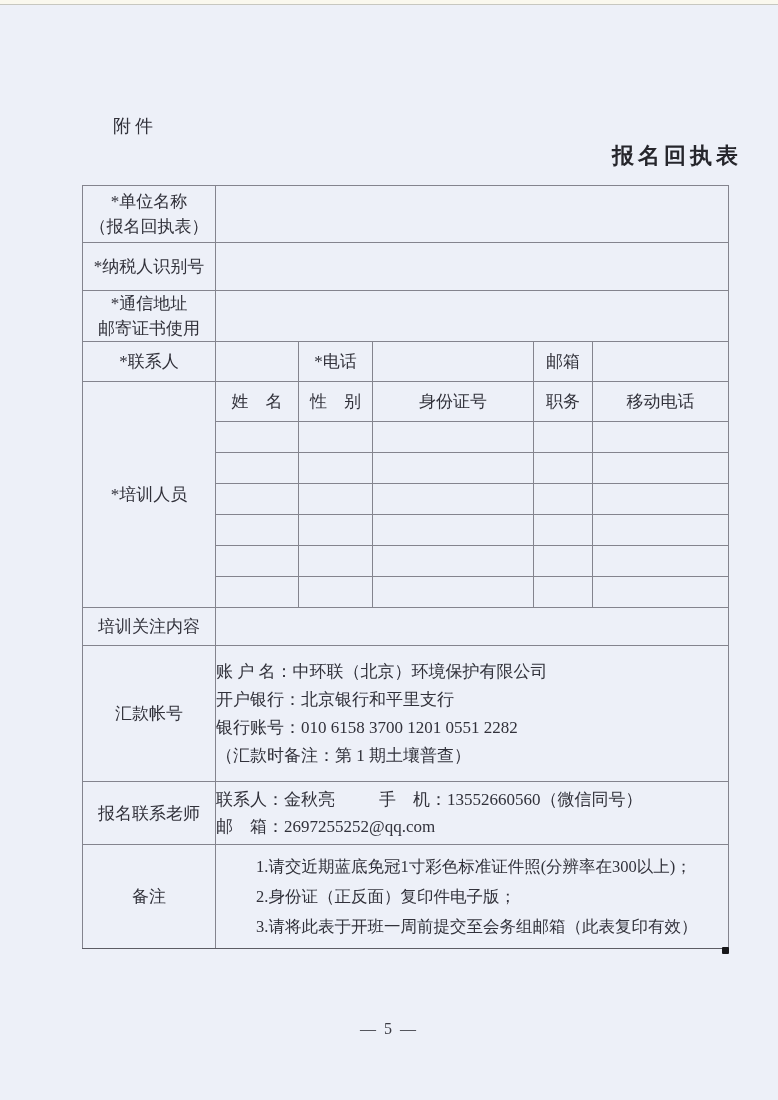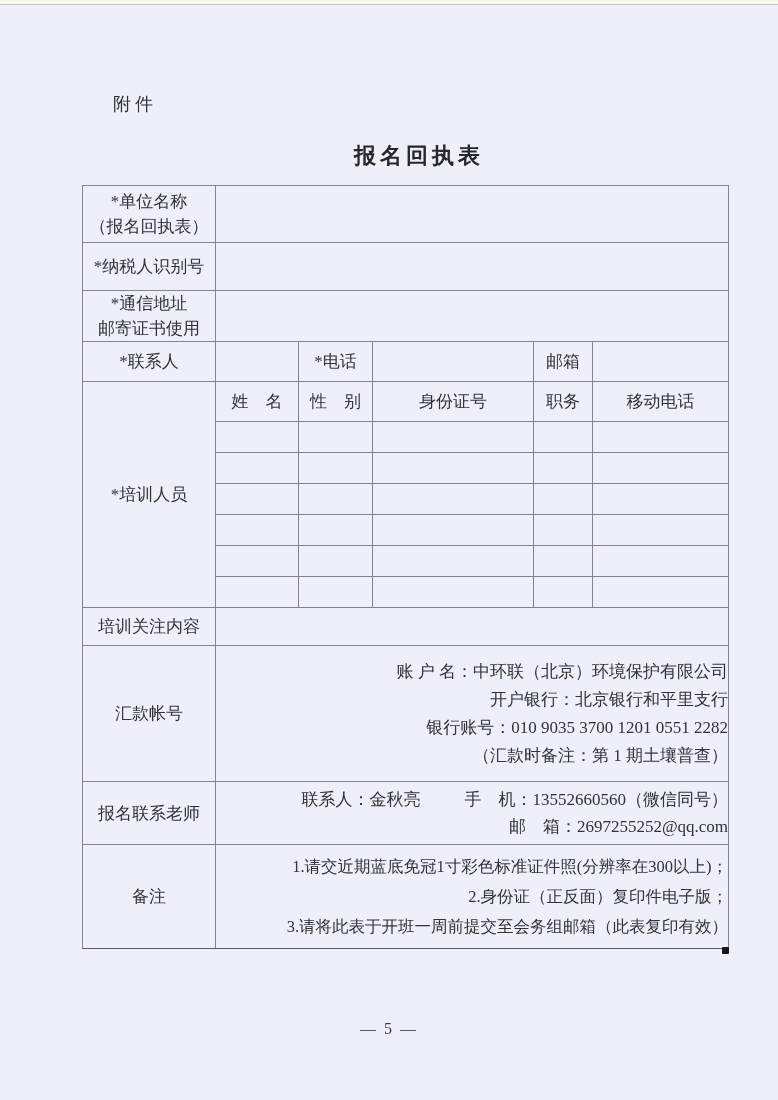--- a/index.html
+++ b/index.html
@@ -9,26 +9,26 @@
     position:relative;
     font-family:"Liberation Serif","DejaVu Serif",serif;
     color:#31313a;
     overflow:hidden;
   }
   .scan-edge{
     position:absolute;top:0;left:0;width:778px;height:4px;
     background:#faf8ee;border-bottom:1px solid #c7c7c0;
   }
   .attachment{
-    position:absolute;left:113px;top:92px;
+    position:absolute;left:113px;top:114px;
     font-size:18px;letter-spacing:4px;
   }
   .doc-title{
     position:absolute;left:96px;top:141px;width:646px;
-    text-align:center;font-size:22px;font-weight:bold;
+    text-align:right;font-size:22px;font-weight:bold;
     letter-spacing:4px;margin:0;color:#26262c;
   }
   table.form{
     position:absolute;left:82px;top:185px;
     border-collapse:collapse;table-layout:fixed;width:647px;
     font-size:17px;
   }
   table.form td{
     border:1px solid #84848e;
     padding:0;
@@ -36,21 +36,21 @@
     overflow:hidden;
   }
   tr:last-child td{border-bottom:1.5px solid #5c5c64;}
   .lbl{
     text-align:center;
     line-height:25px;
     padding:1px 2px;
     margin-top:42px;
   }
   .content{
-    text-align:right;
+    text-align:left;
     padding:4px 4px 4px 13px;
   }
   .content .line{line-height:28px;white-space:nowrap;}
   .teacher-line{line-height:27px;white-space:nowrap;}
   .teacher-gap{display:inline-block;width:44px;}
   .notes-line{line-height:30px;white-space:nowrap;font-size:16.5px;margin-left:40px;}
   .bold{font-weight:normal;}
   .r1{height:57px}.r2{height:48px}.r3{height:44px}
   .r4{height:40px}.r5{height:40px}.re{height:31px}
   .r12{height:38px}.r13{height:136px}.r14{height:63px}.r15{height:104px}
@@ -168,21 +168,21 @@
   <tr class="r12">
     <td class="lbl">培训关注内容</td>
     <td colspan="5" class="content"></td>
   </tr>
 
   <tr class="r13">
     <td class="lbl">汇款帐号</td>
     <td colspan="5" class="content">
       <div class="line">账 户 名：中环联（北京）环境保护有限公司</div>
       <div class="line">开户银行：北京银行和平里支行</div>
-      <div class="line">银行账号：010 9035 3700 1201 0551 2282</div>
+      <div class="line">银行账号：010 6158 3700 1201 0551 2282</div>
       <div class="line"><span>（汇款时备注：</span><span class="bold">第 1 期土壤普查</span><span>）</span></div>
     </td>
   </tr>
 
   <tr class="r14">
     <td class="lbl">报名联系老师</td>
     <td colspan="5" class="content">
       <div class="teacher-line"><span>联系人：金秋亮</span><span class="teacher-gap"></span><span>手　机：13552660560（微信同号）</span></div>
       <div class="teacher-line">邮　箱：2697255252@qq.com</div>
     </td>

